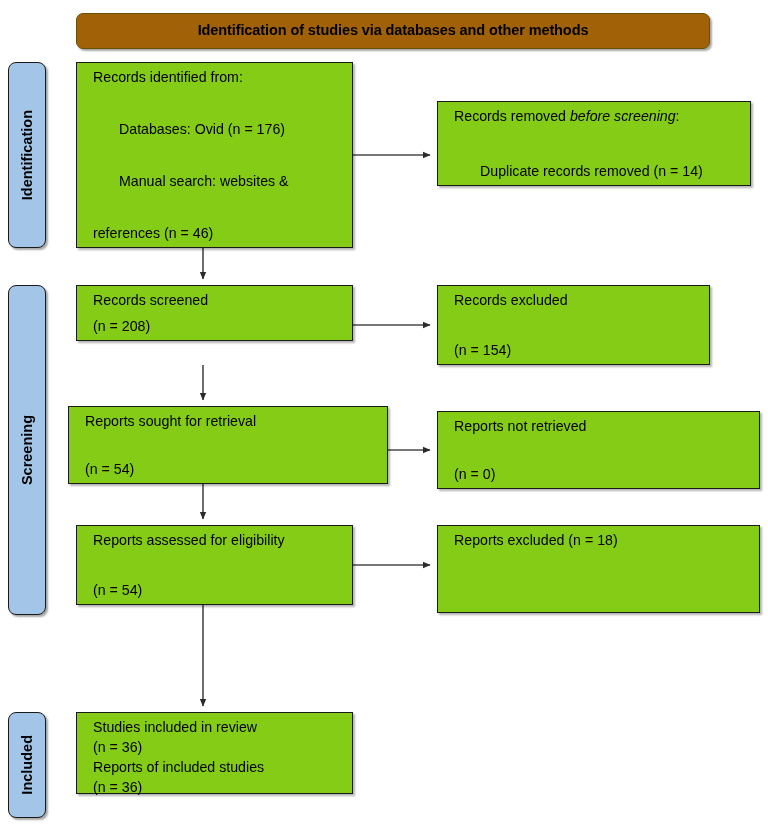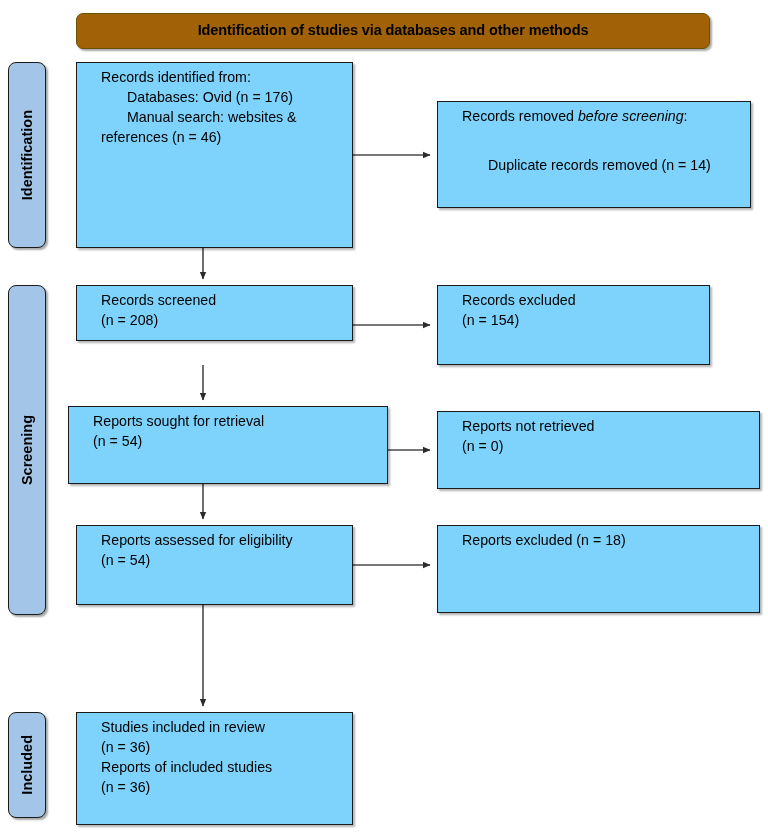--- a/index.html
+++ b/index.html
@@ -69,47 +69,47 @@
     white-space: nowrap;
     color: #000;
   }
   #stage-identification { top: 62px;  height: 186px; }
   #stage-screening      { top: 285px; height: 330px; }
   #stage-included       { top: 712px; height: 106px; }
 
   
   .box {
     position: absolute;
-    background: #7dd3fc;
+    background: #84cc16;
     border: 1.8px solid #1a1a1a;
     box-shadow: 2px 2px 2px rgba(0,0,0,0.30);
     box-sizing: border-box;
     display: flex;
     flex-direction: column;
-    justify-content: flex-start;
-    padding: 4px 24px;
+    justify-content: space-between;
+    padding: 4px 16px;
   }
   .box-line {
     font-size: 14.2px;
     line-height: 1.42;
     white-space: pre;
     color: #000;
   }
   .box-line.indent { padding-left: 26px; }
   .box-line .ital { font-style: italic; }
 
   
   #box-identified   { left: 76px; top: 62px;  width: 277px; height: 186px; }
   #box-screened     { left: 76px; top: 285px; width: 277px; height: 56px; }
   #box-sought       { left: 68px; top: 406px; width: 320px; height: 78px; }
   #box-assessed     { left: 76px; top: 525px; width: 277px; height: 80px; }
-  #box-included     { left: 76px; top: 712px; width: 277px; height: 113px; }
-
-  
-  #box-removed      { left: 437px; top: 101px; width: 314px; height: 107px; gap: 29px; }
+  #box-included     { left: 76px; top: 712px; width: 277px; height: 82px; }
+
+  
+  #box-removed      { left: 437px; top: 101px; width: 314px; height: 85px; gap: 29px; }
   #box-excluded     { left: 437px; top: 285px; width: 273px; height: 80px; }
   #box-notretrieved { left: 437px; top: 411px; width: 323px; height: 78px; }
   #box-repexcluded  { left: 437px; top: 525px; width: 323px; height: 88px; }
 
   
   #connectors {
     position: absolute;
     left: 0; top: 0;
     width: 768px;
     height: 835px;

